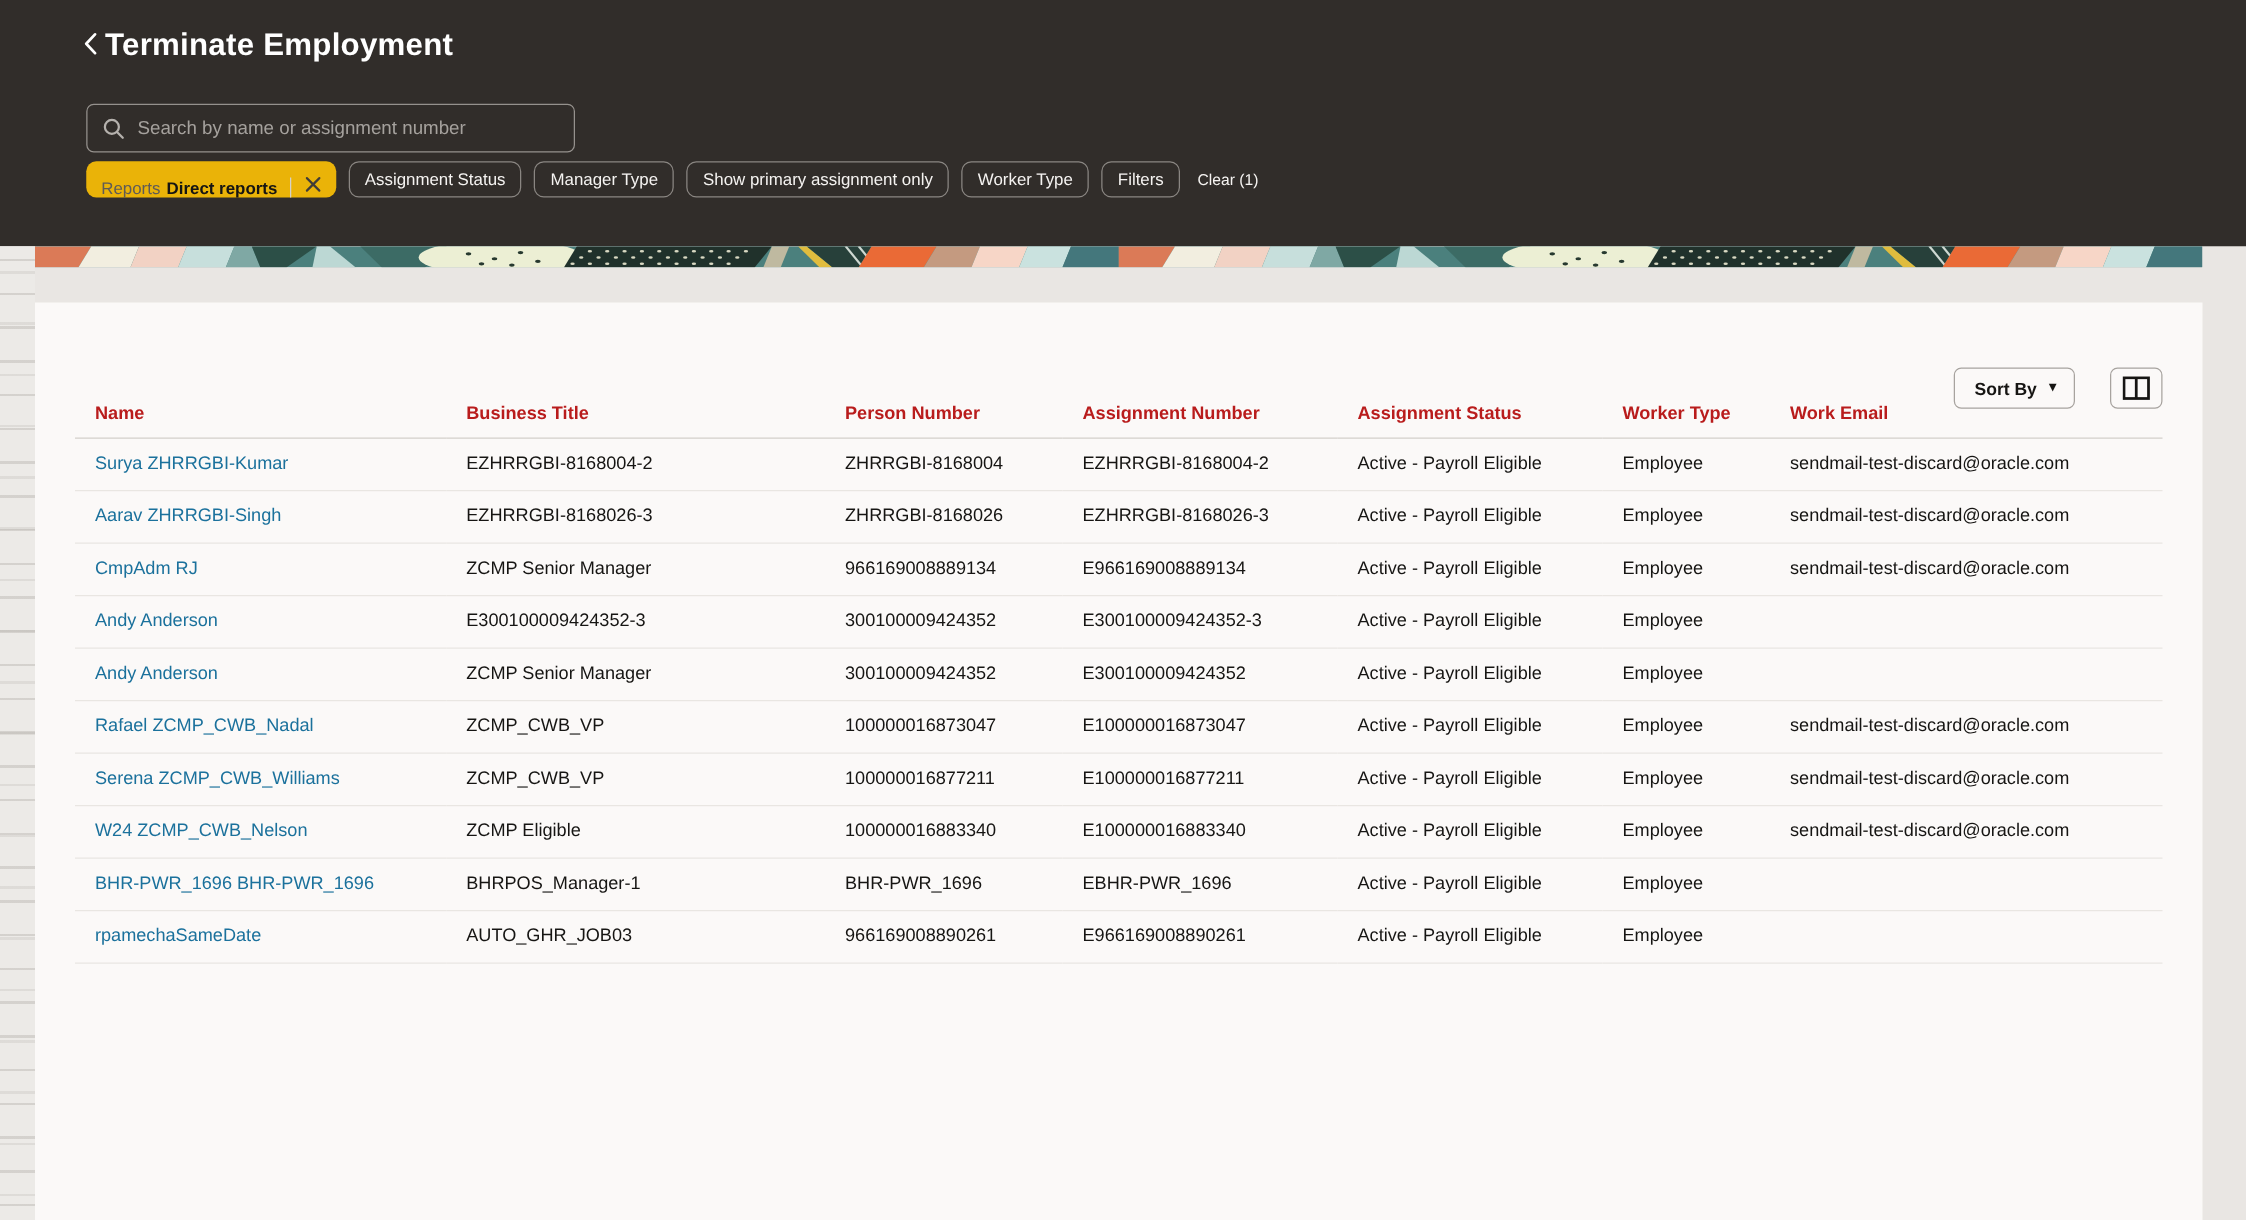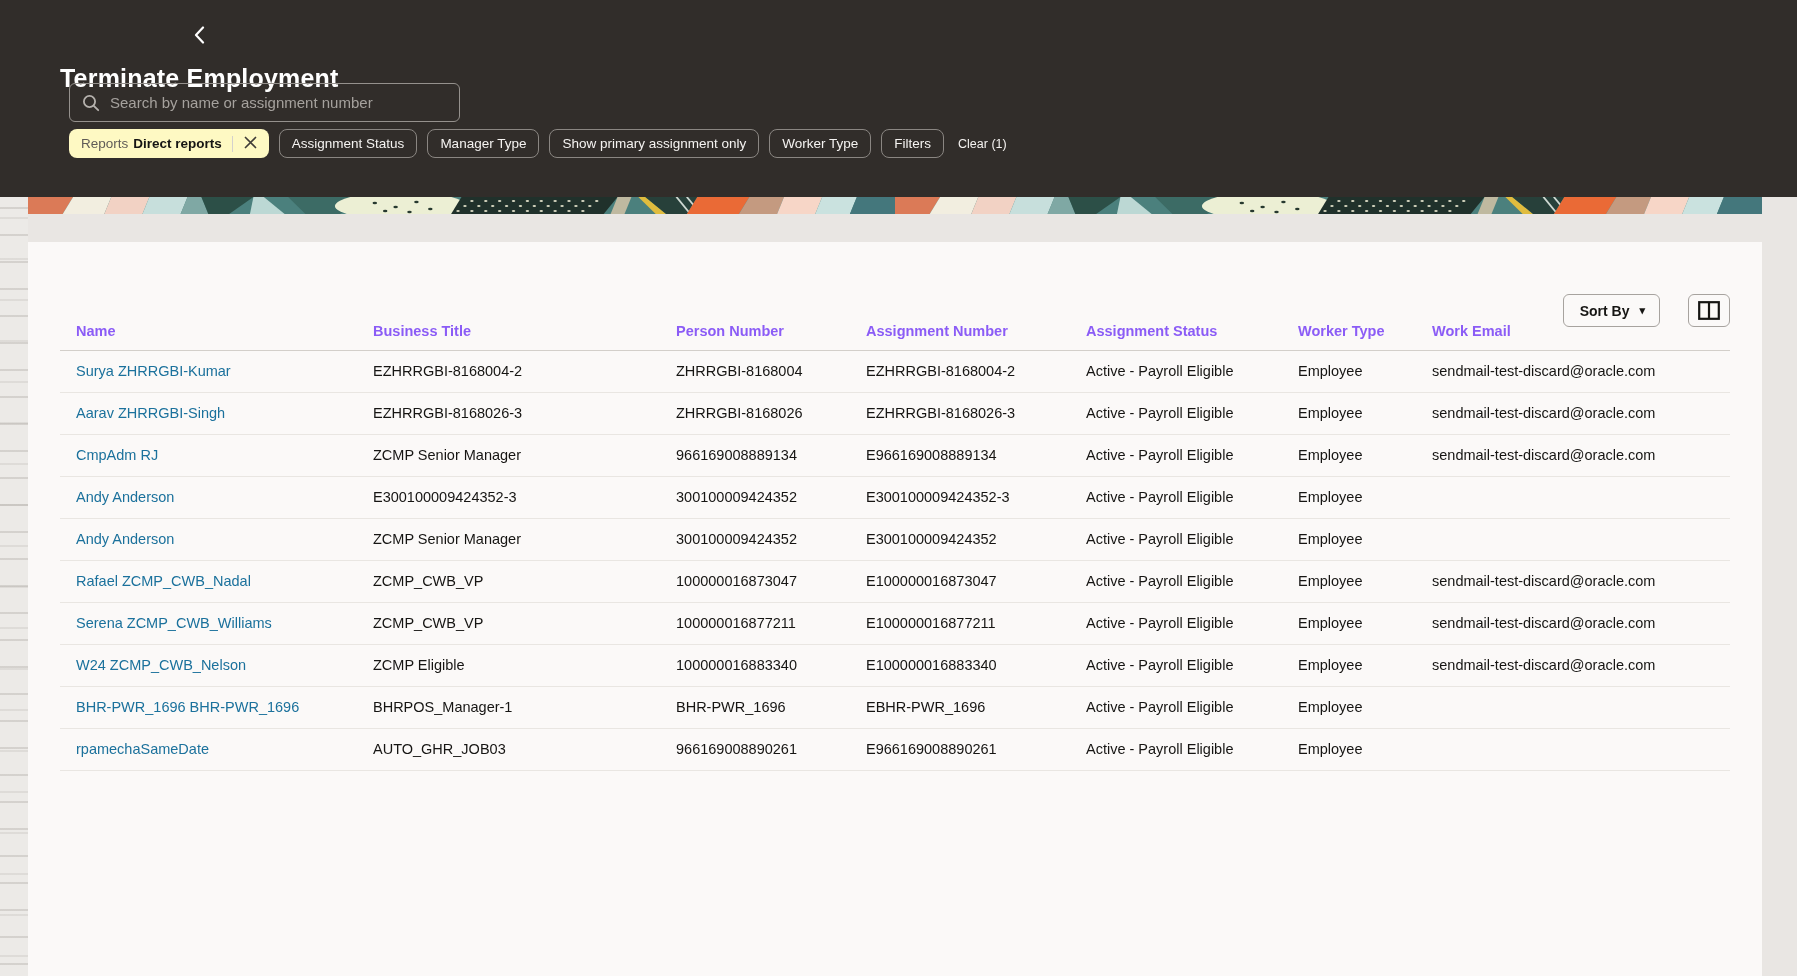--- a/index.html
+++ b/index.html
@@ -11,21 +11,21 @@
     overflow:hidden;
     color:#161513;
   }
   
   .app-header {
     position:absolute; left:0; top:0; width:1797px; height:197px;
     background:#312d2a;
   }
   .title-row {
     position:absolute; left:60px; top:22px;
-    display:flex; align-items:center; gap:14px;flex-direction:column;
+    display:flex; align-items:center; gap:0;
   }
   .back-btn {
     width:24px; height:28px; display:flex; align-items:center; justify-content:center;
     cursor:pointer; background:none; border:none;
   }
   .page-title {
     color:#ffffff; font-size:25px; font-weight:700; letter-spacing:.2px;
   }
   .search-box {
     position:absolute; left:69px; top:83px; width:391px; height:39px;
@@ -37,22 +37,22 @@
     flex:1; background:transparent; border:none; outline:none;
     font-family:"Liberation Sans", sans-serif;
     font-size:15px; color:#e8e5e2;
   }
   .search-box input::placeholder { color:#a5a19d; }
   .chips-row {
     position:absolute; left:69px; top:129px;
     display:flex; align-items:center; gap:10px;
   }
   .chip-active {
-    height:29px; background:#fef9c3; border-radius:8px;
-    display:flex; align-items:center; padding:0 9px 0 12px;
+    height:29px; background:#eab308; border-radius:8px;
+    display:flex; align-items:flex-end; padding:0 9px 0 12px;
     font-size:13.5px; color:#161513; cursor:pointer;
   }
   .chip-active .prefix { color:#5f5b57; margin-right:5px; }
   .chip-active .val { font-weight:700; }
   .chip-active .vdiv { width:1px; height:16px; background:#d4d1cd; margin:0 8px 0 10px; }
   .chip-active .x {
     font-size:14px; color:#403c38; padding:2px 3px; cursor:pointer; line-height:1;
   }
   .chip {
     height:29px; border:1px solid #8a8682; border-radius:8px;
@@ -96,21 +96,21 @@
   .sort-caret { font-size:11px; line-height:1; color:#161513; }
   .panel-btn {
     width:42px; height:33px; background:#fbf9f8;
     border:1px solid #a7a39f; border-radius:6px;
     display:flex; align-items:center; justify-content:center; cursor:pointer;
   }
   
   .table-wrap { position:absolute; left:32px; right:32px; top:70px; }
   table { width:100%; border-collapse:collapse; table-layout:fixed; }
   th {
-    text-align:left; font-size:14.5px; font-weight:700; color:#8b5cf6;
+    text-align:left; font-size:14.5px; font-weight:700; color:#b91c1c;
     padding:0 16px; height:38px; vertical-align:middle;
     border-bottom:1px solid #d3cfca;
     white-space:nowrap; overflow:hidden;
   }
   td {
     font-size:14.5px; color:#161513; padding:0 16px; height:42px;
     vertical-align:middle; border-bottom:1px solid #e9e6e2;
     white-space:nowrap; overflow:hidden;
   }
   a.name-link { color:#1b719c; text-decoration:none; cursor:pointer; }

